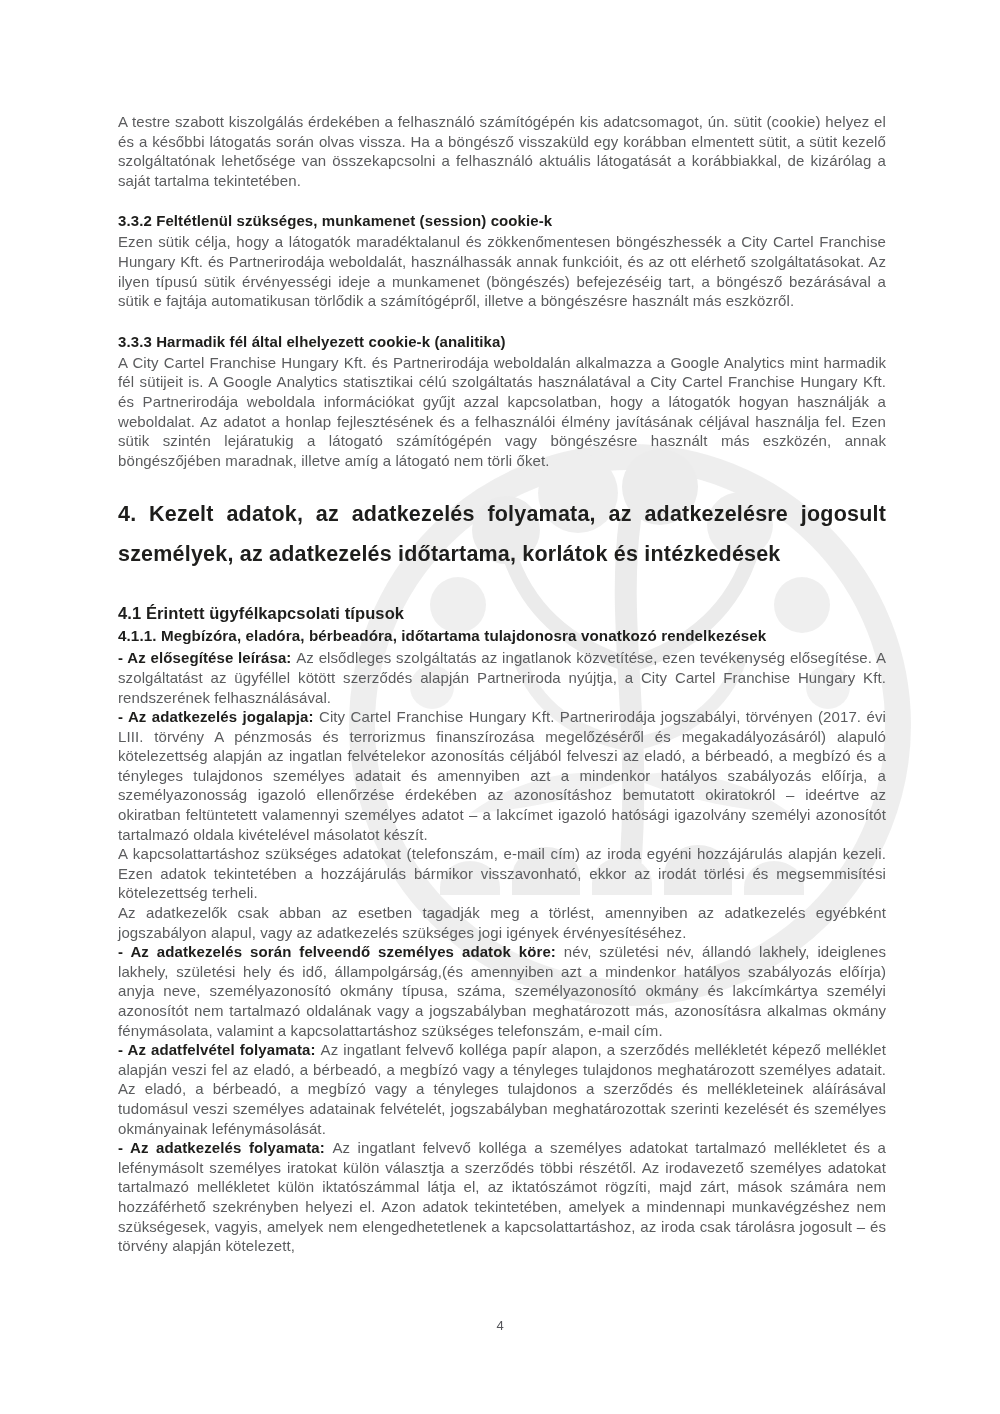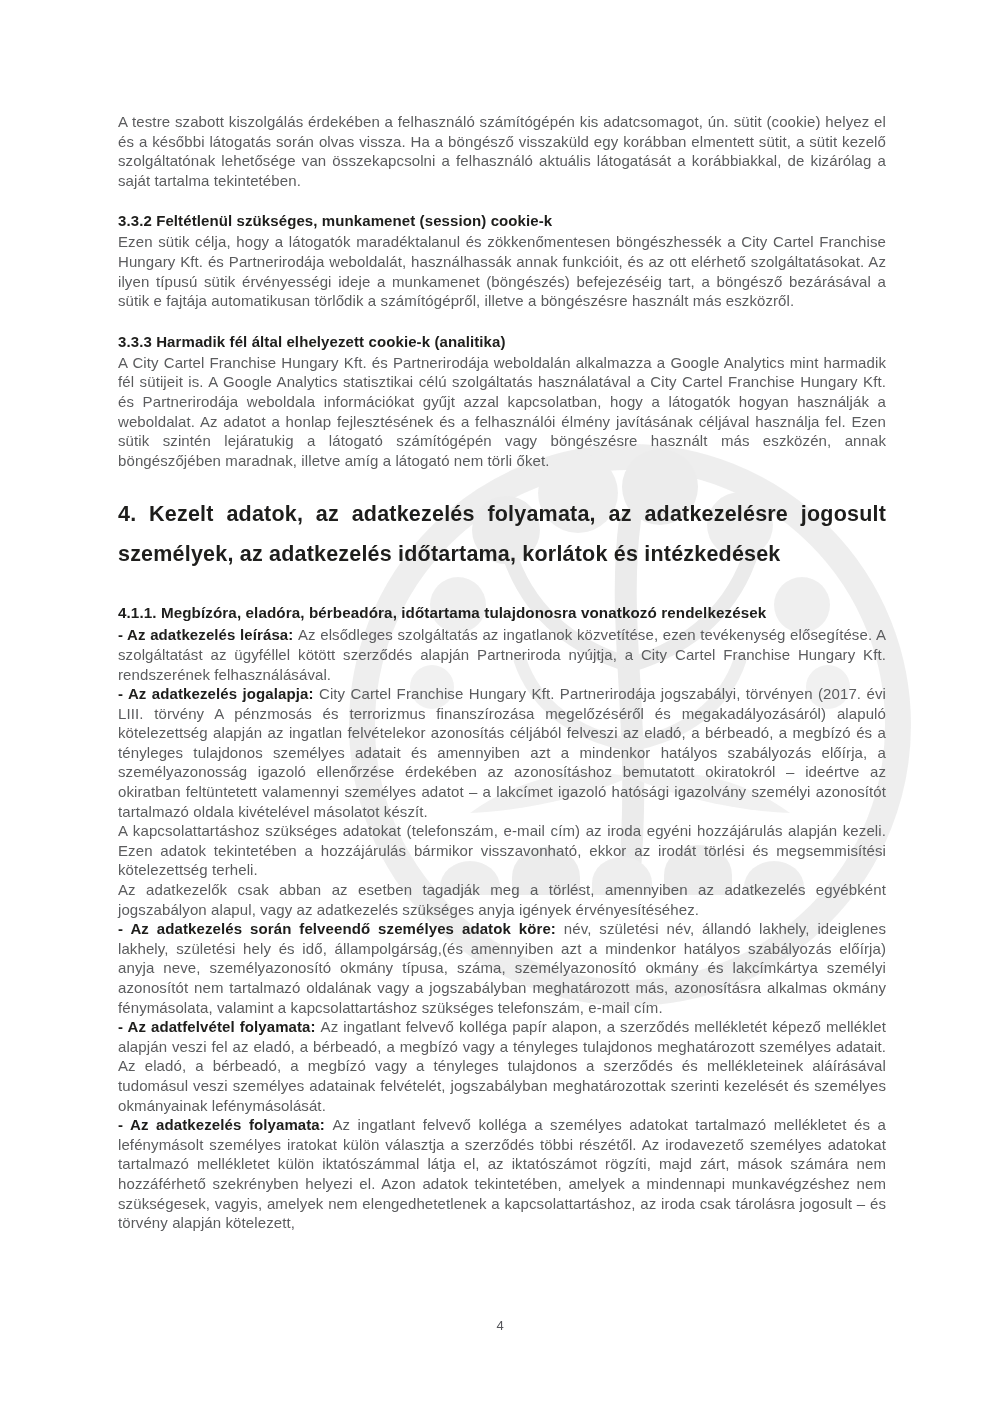--- a/index.html
+++ b/index.html
@@ -84,27 +84,28 @@
     <p class="body-text">Ezen sütik célja, hogy a látogatók maradéktalanul és zökkenőmentesen böngészhessék a City Cartel Franchise Hungary Kft. és Partnerirodája weboldalát, használhassák annak funkcióit, és az ott elérhető szolgáltatásokat. Az ilyen típusú sütik érvényességi ideje a munkamenet (böngészés) befejezéséig tart, a böngésző bezárásával a sütik e fajtája automatikusan törlődik a számítógépről, illetve a böngészésre használt más eszközről.</p>
   </section>
 
   <section class="sub-section">
     <h3 class="h3-heading">3.3.3 Harmadik fél által elhelyezett cookie-k (analitika)</h3>
     <p class="body-text">A City Cartel Franchise Hungary Kft. és Partnerirodája weboldalán alkalmazza a Google Analytics mint harmadik fél sütijeit is. A Google Analytics statisztikai célú szolgáltatás használatával a City Cartel Franchise Hungary Kft. és Partnerirodája weboldala információkat gyűjt azzal kapcsolatban, hogy a látogatók hogyan használják a weboldalat. Az adatot a honlap fejlesztésének és a felhasználói élmény javításának céljával használja fel. Ezen sütik szintén lejáratukig a látogató számítógépén vagy böngészésre használt más eszközén, annak böngészőjében maradnak, illetve amíg a látogató nem törli őket.</p>
   </section>
 
   <h1 class="chapter-title">4. Kezelt adatok, az adatkezelés folyamata, az adatkezelésre jogosult személyek, az adatkezelés időtartama, korlátok és intézkedések</h1>
 
+  <h2 class="h41-heading">4.1 Érintett ügyfélkapcsolati típusok</h2>
   <h3 class="h411-heading">4.1.1.  Megbízóra, eladóra, bérbeadóra, időtartama tulajdonosra vonatkozó rendelkezések</h3>
 
   <div>
-    <p class="body-text para"><span class="lead">- Az adatkezelés leírása: </span><span>Az elsődleges szolgáltatás az ingatlanok közvetítése, ezen tevékenység elősegítése. A szolgáltatást az ügyféllel kötött szerződés alapján Partneriroda nyújtja, a City Cartel Franchise Hungary Kft. rendszerének felhasználásával.</span></p>
+    <p class="body-text para"><span class="lead">- Az elősegítése leírása: </span><span>Az elsődleges szolgáltatás az ingatlanok közvetítése, ezen tevékenység elősegítése. A szolgáltatást az ügyféllel kötött szerződés alapján Partneriroda nyújtja, a City Cartel Franchise Hungary Kft. rendszerének felhasználásával.</span></p>
     <p class="body-text para"><span class="lead">- Az adatkezelés jogalapja: </span><span>City Cartel Franchise Hungary Kft. Partnerirodája jogszabályi, törvényen (2017. évi LIII. törvény A pénzmosás és terrorizmus finanszírozása megelőzéséről és megakadályozásáról) alapuló kötelezettség alapján az ingatlan felvételekor azonosítás céljából felveszi az eladó, a bérbeadó, a megbízó és a tényleges tulajdonos személyes adatait és amennyiben azt a mindenkor hatályos szabályozás előírja, a személyazonosság igazoló ellenőrzése érdekében az azonosításhoz bemutatott okiratokról – ideértve az okiratban feltüntetett valamennyi személyes adatot – a lakcímet igazoló hatósági igazolvány személyi azonosítót tartalmazó oldala kivételével másolatot készít.</span></p>
     <p class="body-text para"><span class="lead"></span><span>A kapcsolattartáshoz szükséges adatokat (telefonszám, e-mail cím) az iroda egyéni hozzájárulás alapján kezeli. Ezen adatok tekintetében a hozzájárulás bármikor visszavonható, ekkor az irodát törlési és megsemmisítési kötelezettség terheli.</span></p>
-    <p class="body-text para"><span class="lead"></span><span>Az adatkezelők csak abban az esetben tagadják meg a törlést, amennyiben az adatkezelés egyébként jogszabályon alapul, vagy az adatkezelés szükséges anyja igények érvényesítéséhez.</span></p>
+    <p class="body-text para"><span class="lead"></span><span>Az adatkezelők csak abban az esetben tagadják meg a törlést, amennyiben az adatkezelés egyébként jogszabályon alapul, vagy az adatkezelés szükséges jogi igények érvényesítéséhez.</span></p>
     <p class="body-text para"><span class="lead">- Az adatkezelés során felveendő személyes adatok köre: </span><span>név, születési név, állandó lakhely, ideiglenes lakhely, születési hely és idő, állampolgárság,(és amennyiben azt a mindenkor hatályos szabályozás előírja) anyja neve, személyazonosító okmány típusa, száma, személyazonosító okmány és lakcímkártya személyi azonosítót nem tartalmazó oldalának vagy a jogszabályban meghatározott más, azonosításra alkalmas okmány fénymásolata, valamint a kapcsolattartáshoz szükséges telefonszám, e-mail cím.</span></p>
     <p class="body-text para"><span class="lead">- Az adatfelvétel folyamata: </span><span>Az ingatlant felvevő kolléga papír alapon, a szerződés mellékletét képező melléklet alapján veszi fel az eladó, a bérbeadó, a megbízó vagy a tényleges tulajdonos meghatározott személyes adatait. Az eladó, a bérbeadó, a megbízó vagy a tényleges tulajdonos a szerződés és mellékleteinek aláírásával tudomásul veszi személyes adatainak felvételét, jogszabályban meghatározottak szerinti kezelését és személyes okmányainak lefénymásolását.</span></p>
     <p class="body-text para"><span class="lead">- Az adatkezelés folyamata: </span><span>Az ingatlant felvevő kolléga a személyes adatokat tartalmazó mellékletet és a lefénymásolt személyes iratokat külön választja a szerződés többi részétől. Az irodavezető személyes adatokat tartalmazó mellékletet külön iktatószámmal látja el, az iktatószámot rögzíti, majd zárt, mások számára nem hozzáférhető szekrényben helyezi el.  Azon adatok tekintetében, amelyek a mindennapi munkavégzéshez nem szükségesek, vagyis, amelyek nem elengedhetetlenek a kapcsolattartáshoz, az iroda csak tárolásra jogosult – és törvény alapján kötelezett,</span></p>
   </div>
 
 </main>
 
 <footer class="page-footer">
   <span class="page-number">4</span>
 </footer>

